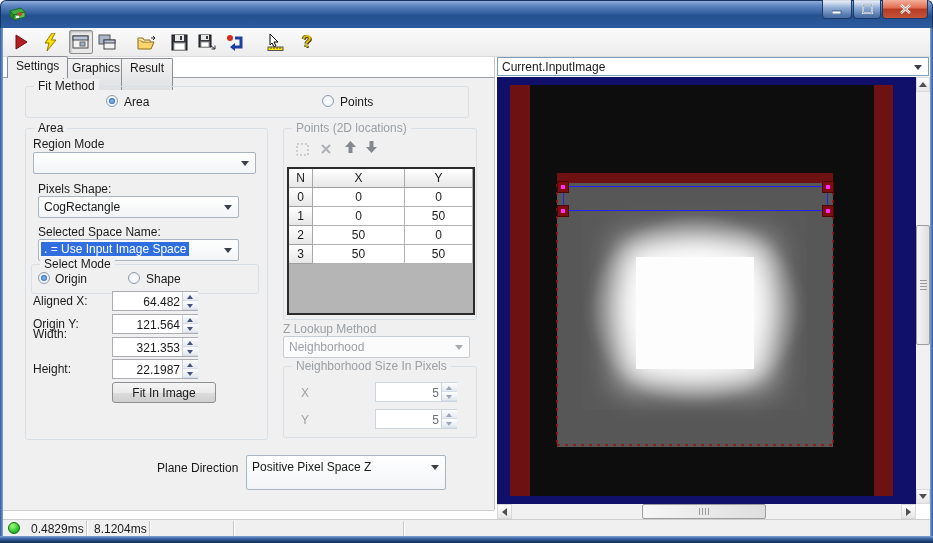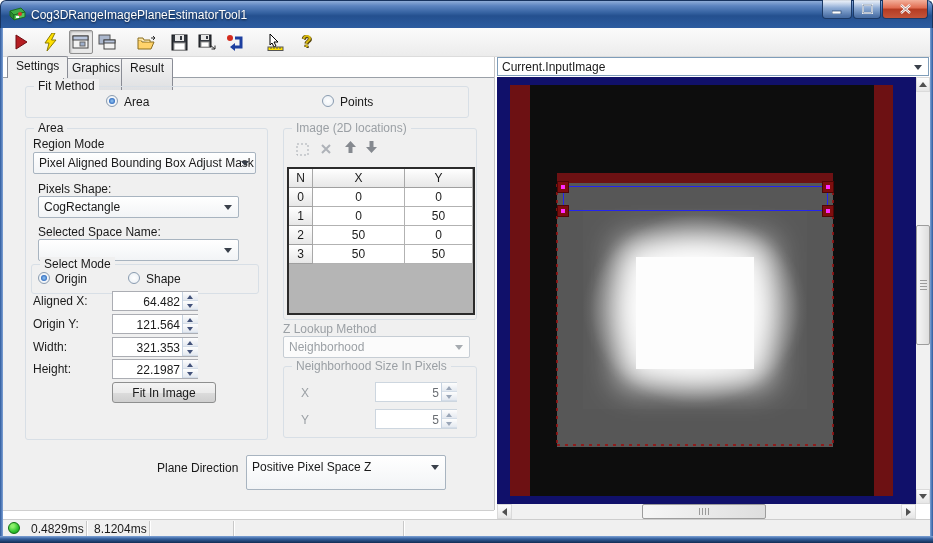--- a/index.html
+++ b/index.html
@@ -139,21 +139,20 @@
 <body>
 
 <div class="abs" id="titlebar">
   <svg class="abs" style="left:8px;top:5px" width="17" height="17" viewBox="0 0 17 17">
     <polygon points="1,5 12,2 16,6 5,9" fill="#3fae44" stroke="#1c6b21"></polygon>
     <polygon points="1,5 5,9 5,14 1,10" fill="#2a8a30" stroke="#1c6b21"></polygon>
     <polygon points="5,9 16,6 16,11 5,14" fill="#57c75c" stroke="#1c6b21"></polygon>
     <circle cx="11" cy="8" r="2" fill="#d93a2b"></circle>
     <rect x="7" y="10" width="3" height="2" fill="#fff"></rect>
   </svg>
-  <div class="abs" id="title-text">Cog3DRangeImagePlaneEstimatorTool1</div>
 </div>
 <div class="abs capbtn" style="left:822px;width:30px">
   <svg width="10" height="9">
       <rect x="0" y="6" width="9" height="3" fill="#fff" stroke="#26456f" stroke-width="0.7"></rect>
     </svg>
 </div>
 <div class="abs capbtn" style="left:853px;width:28px">
   <svg width="11" height="10">
       <rect x="1" y="1" width="9" height="8" fill="none" stroke="#fff" stroke-width="2"></rect>
       <rect x="1" y="1" width="9" height="8" fill="none" stroke="#26456f" stroke-width="0.6"></rect>
@@ -252,30 +251,30 @@
 <span class="abs radio checked" style="left:106px;top:95px"></span>
 <span class="abs lbl" style="left:124px;top:95px">Area</span>
 <span class="abs radio" style="left:322px;top:95px"></span>
 <span class="abs lbl" style="left:340px;top:95px">Points</span>
 
 <div class="abs groupbox" style="left:25px;top:128px;width:243px;height:312px">
   <span class="gcap">Area</span>
 </div>
 <span class="abs lbl" style="left:33px;top:137px">Region Mode</span>
 <div class="abs combo" style="left:33px;top:152px;width:223px">
-  <span class="combo-text">Pixel Aligned Bounding Box Adjust Mask</span>
   <span class="combo-arrow"></span>
 </div>
 <span class="abs lbl" style="left:38px;top:182px">Pixels Shape:</span>
 <div class="abs combo" style="left:38px;top:196px;width:201px">
   <span class="combo-text">CogRectangle</span>
   <span class="combo-arrow"></span>
 </div>
 <span class="abs lbl" style="left:38px;top:225px">Selected Space Name:</span>
 <div class="abs combo" style="left:38px;top:239px;width:201px">
+  <span class="combo-text" style="top:2px;left:2px"><span class="hl-space">. = Use Input Image Space</span></span>
   <span class="combo-arrow"></span>
 </div>
 <div class="abs groupbox" style="left:31px;top:264px;width:228px;height:30px">
   <span class="gcap">Select Mode</span>
 </div>
 <span class="abs radio checked" style="left:38px;top:272px"></span>
 <span class="abs lbl" style="left:55px;top:272px">Origin</span>
 <span class="abs radio" style="left:128px;top:272px"></span>
 <span class="abs lbl" style="left:146px;top:272px">Shape</span>
 
@@ -288,42 +287,42 @@
     </div>
 </div>
 <span class="abs lbl" style="left:33px;top:317px">Origin Y:</span>
 <div class="abs spin" style="left:112px;top:314px;width:86px">
   <div class="spin-val">121.564</div>
   <div class="spin-btns">
       <div class="sb up"></div>
       <div class="sb dn"></div>
     </div>
 </div>
-<span class="abs lbl" style="left:33px;top:340px">Width:</span>
+<span class="abs lbl" style="left:33px;top:327px">Width:</span>
 <div class="abs spin" style="left:112px;top:337px;width:86px">
   <div class="spin-val">321.353</div>
   <div class="spin-btns">
       <div class="sb up"></div>
       <div class="sb dn"></div>
     </div>
 </div>
 <span class="abs lbl" style="left:33px;top:362px">Height:</span>
 <div class="abs spin" style="left:112px;top:359px;width:86px">
   <div class="spin-val">22.1987</div>
   <div class="spin-btns">
       <div class="sb up"></div>
       <div class="sb dn"></div>
     </div>
 </div>
 <div class="button" style="left:112px;top:382px;width:104px;height:21px">
   <span>Fit In Image</span>
 </div>
 
 <div class="abs groupbox" style="left:283px;top:128px;width:194px;height:192px">
-  <span class="gcap dis">Image (2D locations)</span>
+  <span class="gcap dis">Points (2D locations)</span>
 </div>
 <div class="pt-ico" style="left:294px;top:141px">
   <svg width="13" height="13">
       <rect x="1" y="1" width="11" height="11" fill="none" stroke="#a7acb2" stroke-dasharray="2,2"></rect>
     </svg>
 </div>
 <div class="pt-ico" style="left:318px;top:141px">
   <svg width="12" height="12">
       <path d="M2,2 L10,10 M10,2 L2,10" stroke="#aeb2b8" stroke-width="2"></path>
     </svg>

